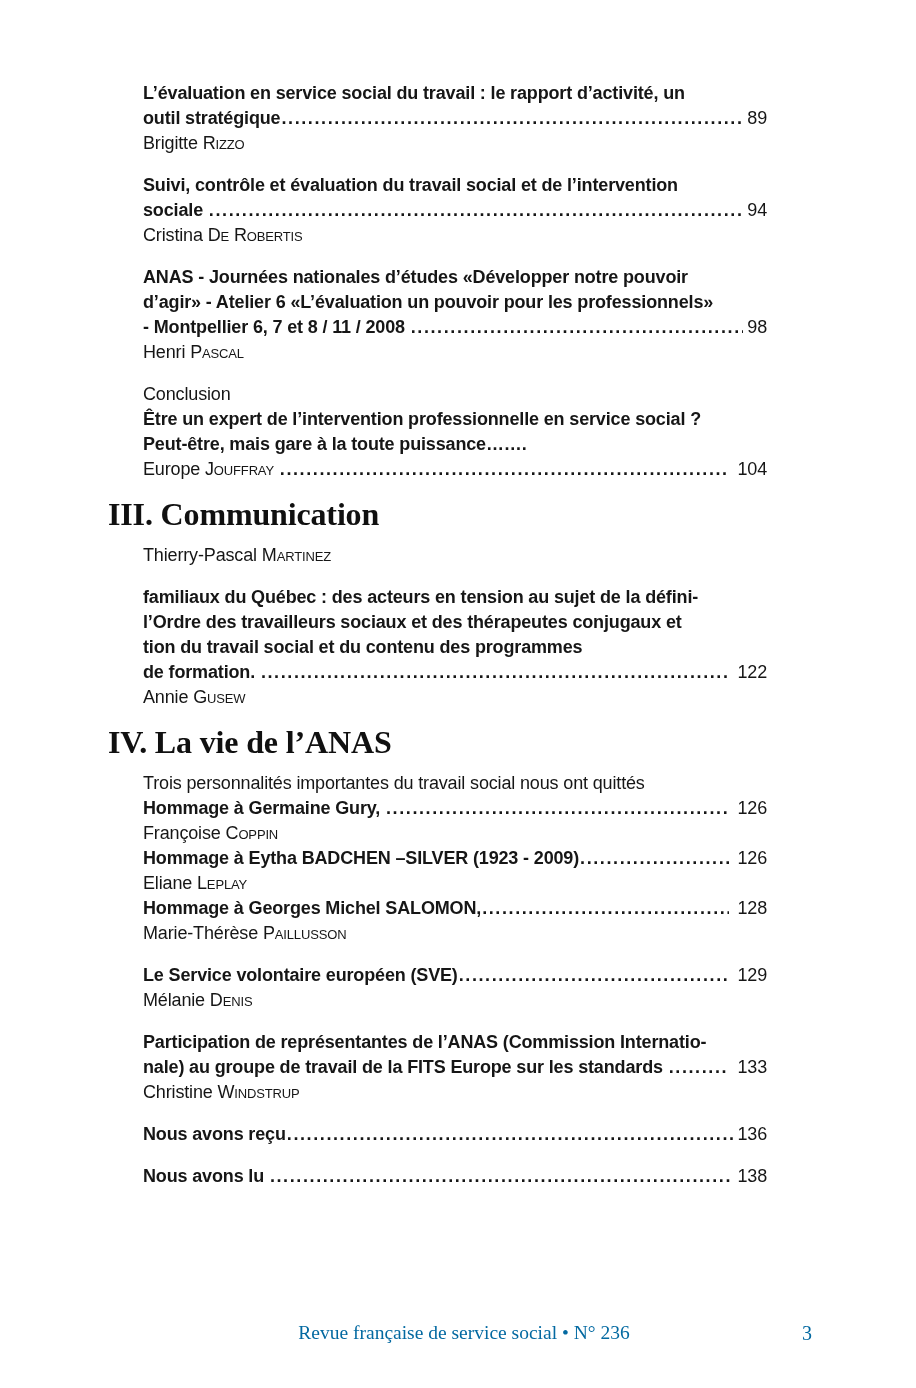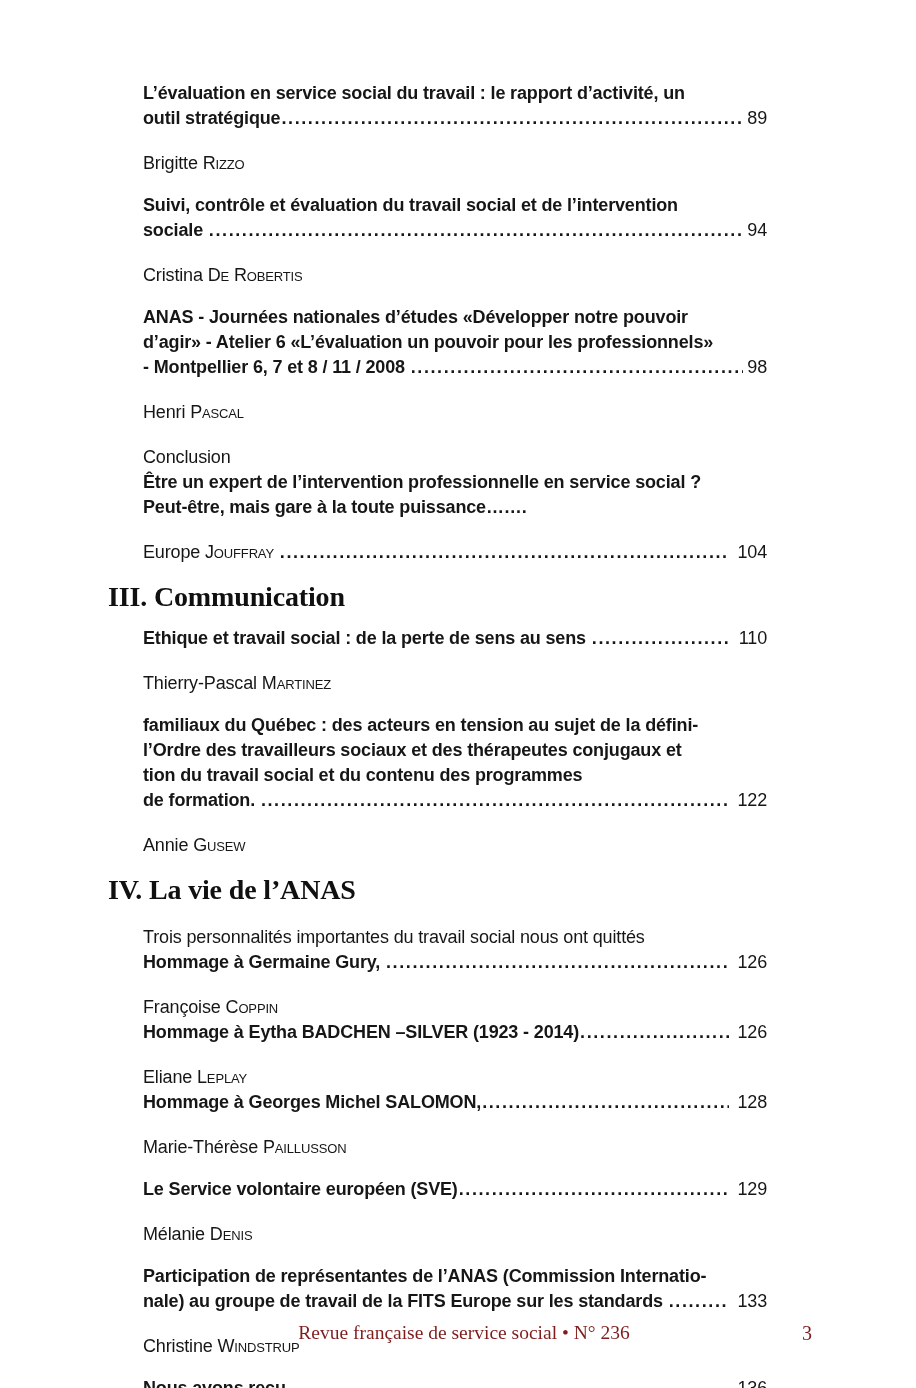--- a/index.html
+++ b/index.html
@@ -19,29 +19,29 @@
     width: 624px;
     font-size: 18px;
     line-height: 25px;
     letter-spacing: -0.15px;
   }
   .toc-block { margin-bottom: 17px; }
 
   .section-heading {
     font-family: "Liberation Serif", serif;
     font-weight: 700;
-    font-size: 28px;
+    font-size: 32px;
     line-height: 30px;
     margin: 13px 0 14px -35px;
     color: #101010;
   }
 
   .toc-line { display: flex; align-items: baseline; }
   .toc-line.title { font-weight: 700; }
-  .toc-line.plain { font-weight: 400; margin-top: 20px; }
+  .toc-line.plain { font-weight: 400; }
   .line-text { white-space: pre; }
   .sc { font-variant: small-caps; }
 
   .dots {
     flex: 1 1 auto;
     min-width: 0;
     overflow: hidden;
     white-space: nowrap;
     margin: 0 2px 0 1px;
   }
@@ -54,21 +54,21 @@
 
   .footer {
     position: absolute;
     left: 0; top: 1322px;
     width: 100%;
     padding-left: 12px;
     box-sizing: border-box;
     text-align: center;
     font-family: "Liberation Serif", serif;
     font-size: 19.5px;
-    color: #7f1d1d;
+    color: #0369a1;
   }
   .footer-pagenum {
     position: absolute;
     right: 104px; top: 0;
     font-size: 20px;
   }
 </style>
 </head>
 <body>
 
@@ -128,25 +128,20 @@
           <span class="line-text"><span>Peut-être, mais gare à la toute puissance…….</span></span>
         </div>
         <div class="toc-line plain">
           <span class="line-text"><span>Europe </span><span class="sc">Jouffray</span><span> </span></span>
           <span class="dots"></span>
           <span class="page-num"> 104</span>
         </div>
       </div>
       <div class="section-heading">III. Communication</div>
       <div class="toc-block">
-        <div class="toc-line title">
-          <span class="line-text"><span>Ethique et travail social : de la perte de sens au sens </span></span>
-          <span class="dots"></span>
-          <span class="page-num"> 110</span>
-        </div>
         <div class="toc-line plain">
           <span class="line-text"><span>Thierry-Pascal </span><span class="sc">Martinez</span></span>
         </div>
       </div>
       <div class="toc-block">
         <div class="toc-line title">
           <span class="line-text"><span>familiaux du Québec : des acteurs en tension au sujet de la défini-</span></span>
         </div>
         <div class="toc-line title">
           <span class="line-text"><span>l’Ordre des travailleurs sociaux et des thérapeutes conjugaux et</span></span>
@@ -170,21 +165,21 @@
         </div>
         <div class="toc-line title">
           <span class="line-text"><span>Hommage à Germaine Gury, </span></span>
           <span class="dots"></span>
           <span class="page-num"> 126</span>
         </div>
         <div class="toc-line plain">
           <span class="line-text"><span>Françoise </span><span class="sc">Coppin</span></span>
         </div>
         <div class="toc-line title">
-          <span class="line-text"><span>Hommage à Eytha BADCHEN –SILVER (1923 - 2014)</span></span>
+          <span class="line-text"><span>Hommage à Eytha BADCHEN –SILVER (1923 - 2009)</span></span>
           <span class="dots"></span>
           <span class="page-num">126</span>
         </div>
         <div class="toc-line plain">
           <span class="line-text"><span>Eliane </span><span class="sc">Leplay</span></span>
         </div>
         <div class="toc-line title">
           <span class="line-text"><span>Hommage à Georges Michel SALOMON,</span></span>
           <span class="dots"></span>
           <span class="page-num"> 128</span>

